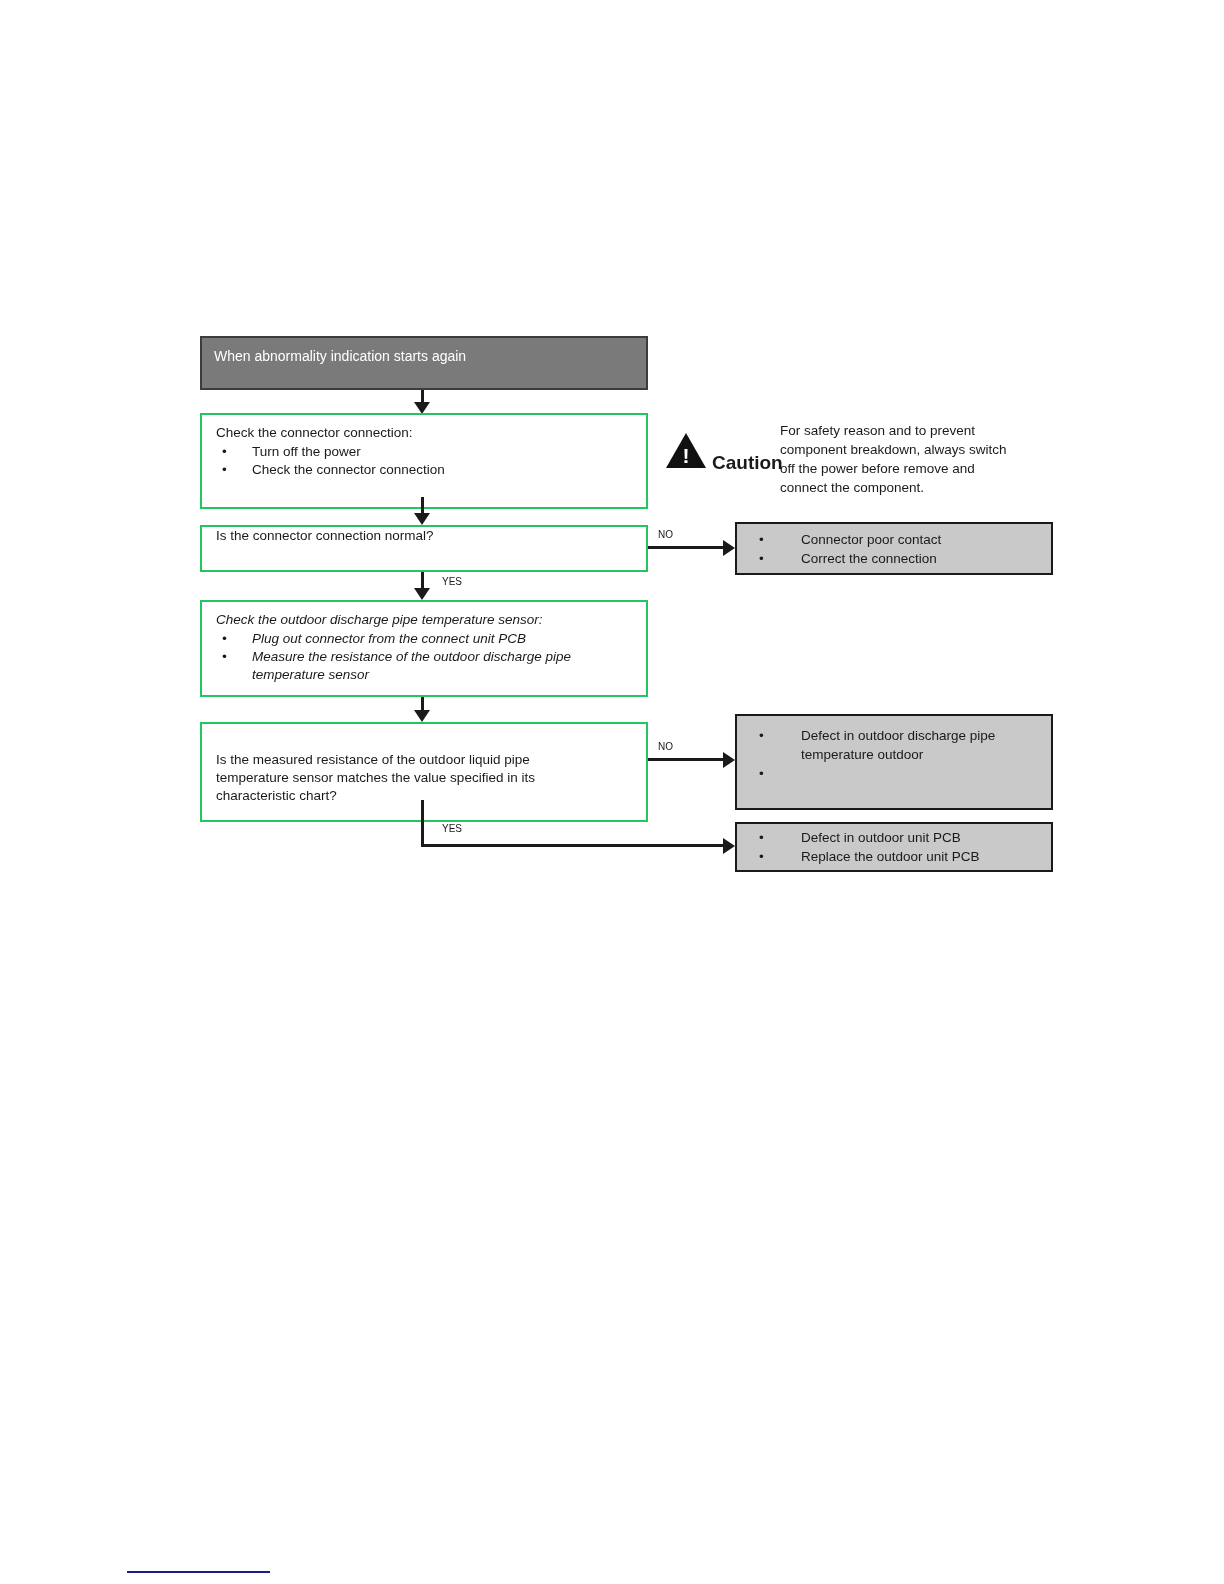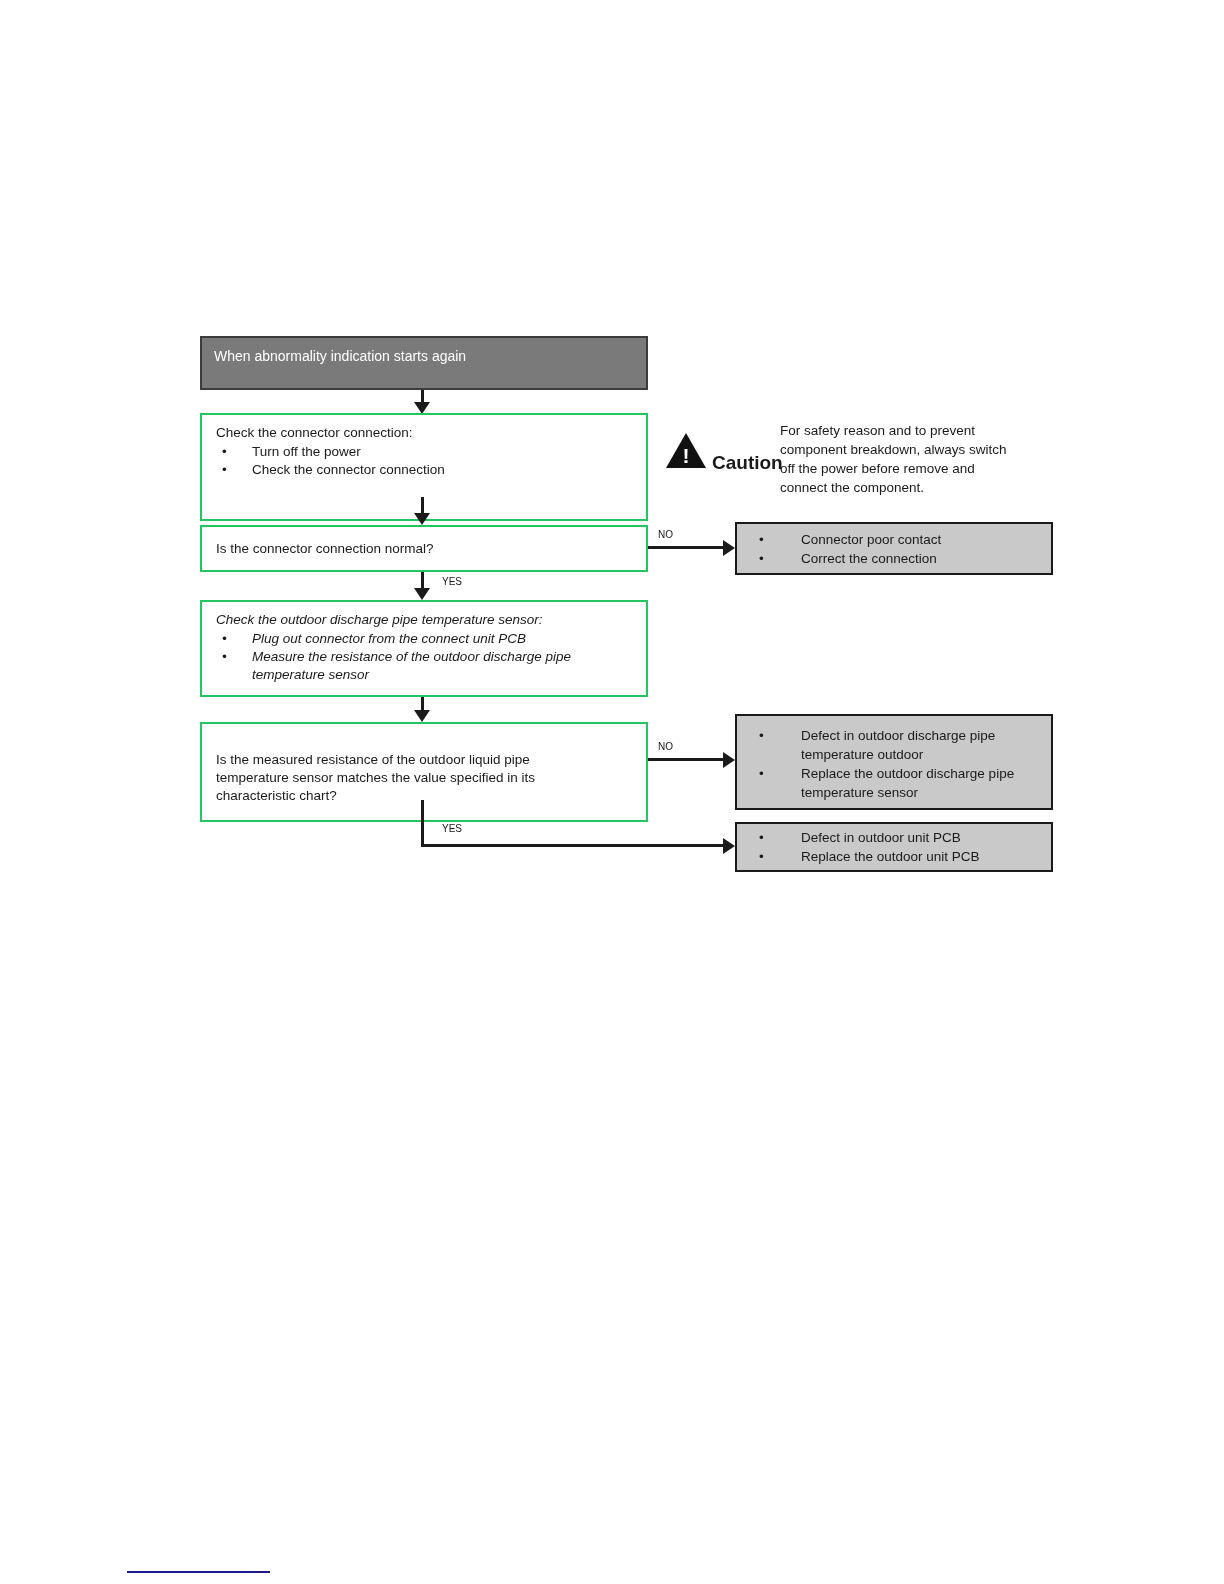--- a/index.html
+++ b/index.html
@@ -20,21 +20,21 @@
     line-height:18px;
   }
   .node-start{
     background:#7a7a7a;
     border-color:#3c3c3c;
     color:#ffffff;
     font-size:14px;
     padding:9px 12px;
   }
   .node-pad{padding:9px 12px 8px 14px;}
-  .node-center{display:flex;align-items:center;padding-left:14px;padding-right:10px;}
+  .node-center{display:flex;align-items:flex-start;padding-left:14px;padding-right:10px;}
   .node-result{
     background:#c9c9c9;
     box-sizing:border-box;
     border:2px solid #1a1a1a;
     font-size:13.5px;
     line-height:19px;
   }
   .result-center{display:flex;flex-direction:column;justify-content:center;}
   .bullets{margin-top:1px;}
   .bullet-row{display:flex;}
@@ -85,21 +85,21 @@
 
 <div class="page">
 
   <div class="abs node node-start" style="left:200px;top:336px;width:448px;height:54px;">
     <span>When abnormality indication starts again</span>
   </div>
 
   <div class="abs vline" style="left:421px;top:390px;height:14px;"></div>
   <div class="abs head-down" style="left:414px;top:402px;"></div>
 
-  <div class="abs node node-pad" style="left:200px;top:413px;width:448px;height:108px;">
+  <div class="abs node node-pad" style="left:200px;top:413px;width:448px;height:96px;">
     <div>Check the connector connection:</div>
     <div class="bullets">
       <div class="bullet-row">
         <span class="dot">•</span>
         <span class="txt">Turn off the power</span>
       </div>
       <div class="bullet-row">
         <span class="dot">•</span>
         <span class="txt">Check the connector connection</span>
       </div>
@@ -171,21 +171,20 @@
   <div class="abs head-right" style="left:723px;top:752px;"></div>
 
   <div class="abs node-result" style="left:735px;top:714px;width:318px;height:96px;">
     <div class="result-bullets">
       <div class="bullet-row">
         <span class="dot">•</span>
         <span class="txt">Defect in outdoor discharge pipe temperature outdoor</span>
       </div>
       <div class="bullet-row">
         <span class="dot">•</span>
-        <span class="txt">Replace the outdoor discharge pipe temperature sensor</span>
       </div>
     </div>
   </div>
 
   <div class="abs vline" style="left:421px;top:800px;height:47px;"></div>
   <div class="abs branch-label" style="left:442px;top:823px;">YES</div>
   <div class="abs hline" style="left:421px;top:844px;width:303px;"></div>
   <div class="abs head-right" style="left:723px;top:838px;"></div>
 
   <div class="abs node-result result-center" style="left:735px;top:822px;width:318px;height:50px;">

